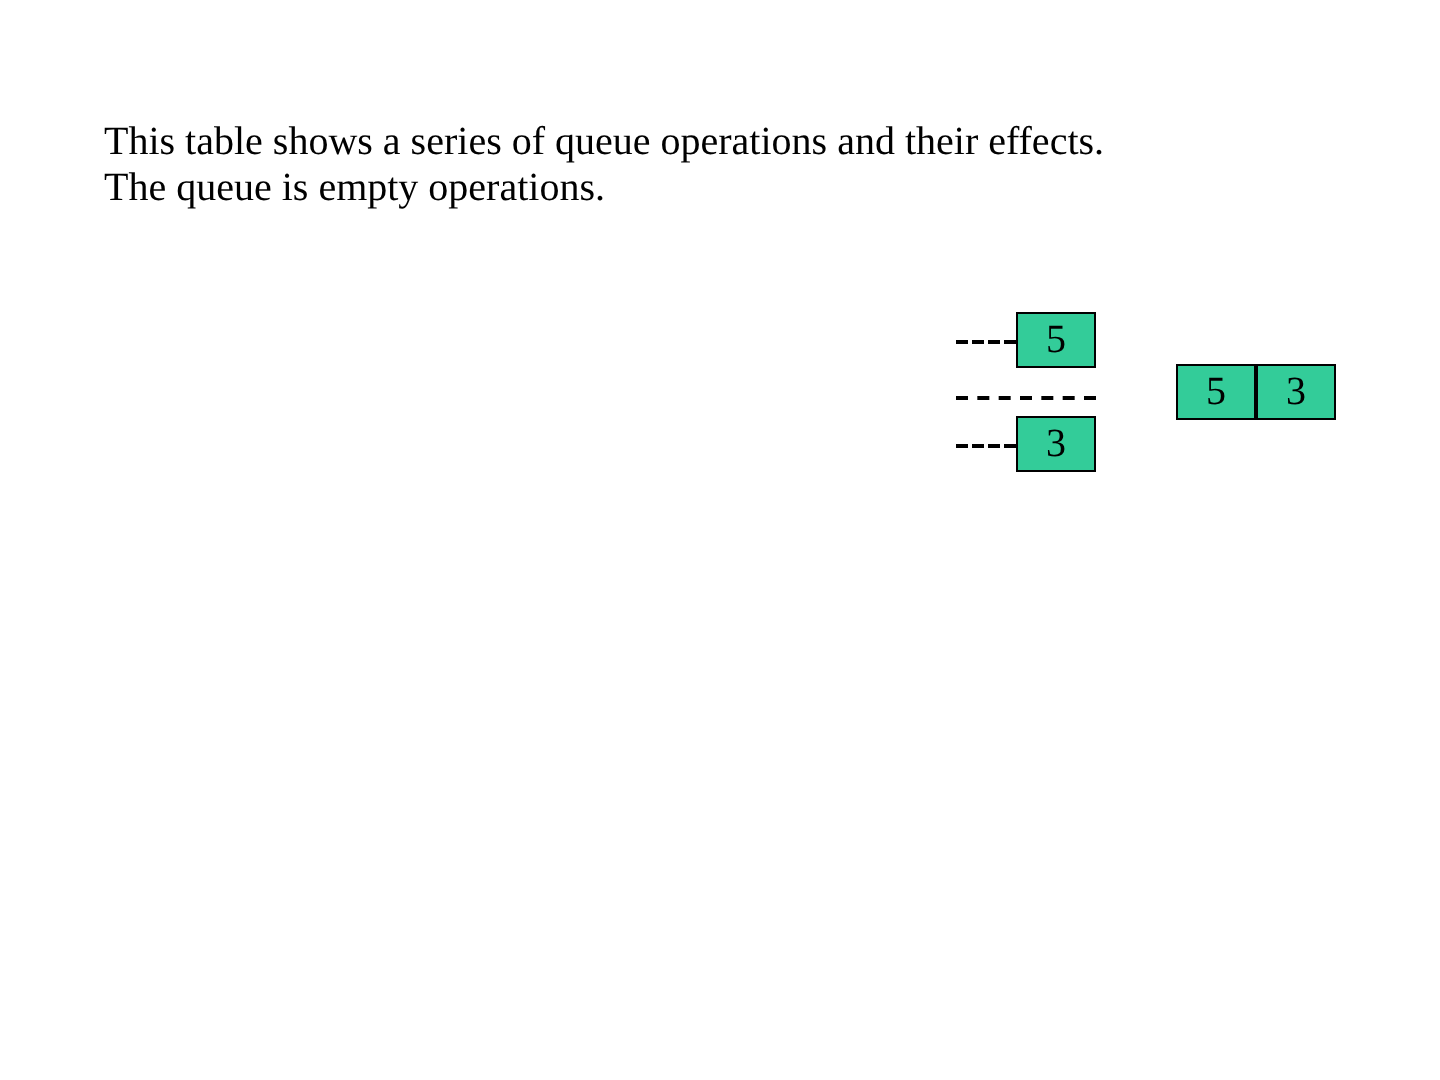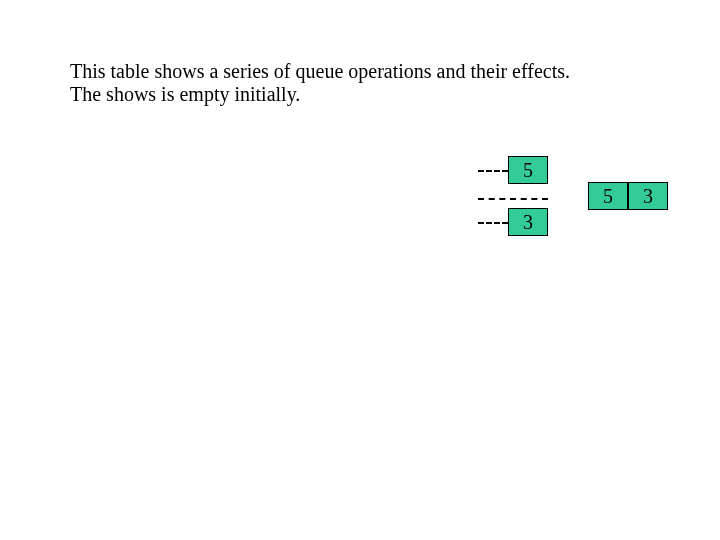--- a/index.html
+++ b/index.html
@@ -8,21 +8,21 @@
     width: 720px;
     height: 540px;
     background: #ffffff;
     font-family: "Times New Roman", Times, serif;
     font-size: 20px;
     color: #000000;
     overflow: hidden;
   }
   .caption {
     position: absolute;
-    left: 70px;
+    left: 52px;
     top: 60px;
     width: 600px;
     line-height: 1.15;
   }
   .stage {
     position: absolute;
     left: 478px;
     top: 160px;
     width: 200px;
     height: 100px;
@@ -42,21 +42,21 @@
     position: absolute;
     border-top: 2px dashed #000;
     height: 0;
   }
 </style>
 </head>
 <body>
 
 <div class="caption">
   <div>This table shows a series of queue operations and their effects.</div>
-  <div>The shows is empty initially.</div>
+  <div>The queue is empty operations.</div>
 </div>
 
 <div class="stage">
 
   <div class="dash" style="left:0px; top:10px; width:30px;"></div>
   <div class="dash" style="left:0px; top:38px; width:70px;"></div>
   <div class="dash" style="left:0px; top:62px; width:30px;"></div>
 
   <div class="cell" style="left:30px; top:-4px;">
     <span>5</span>

